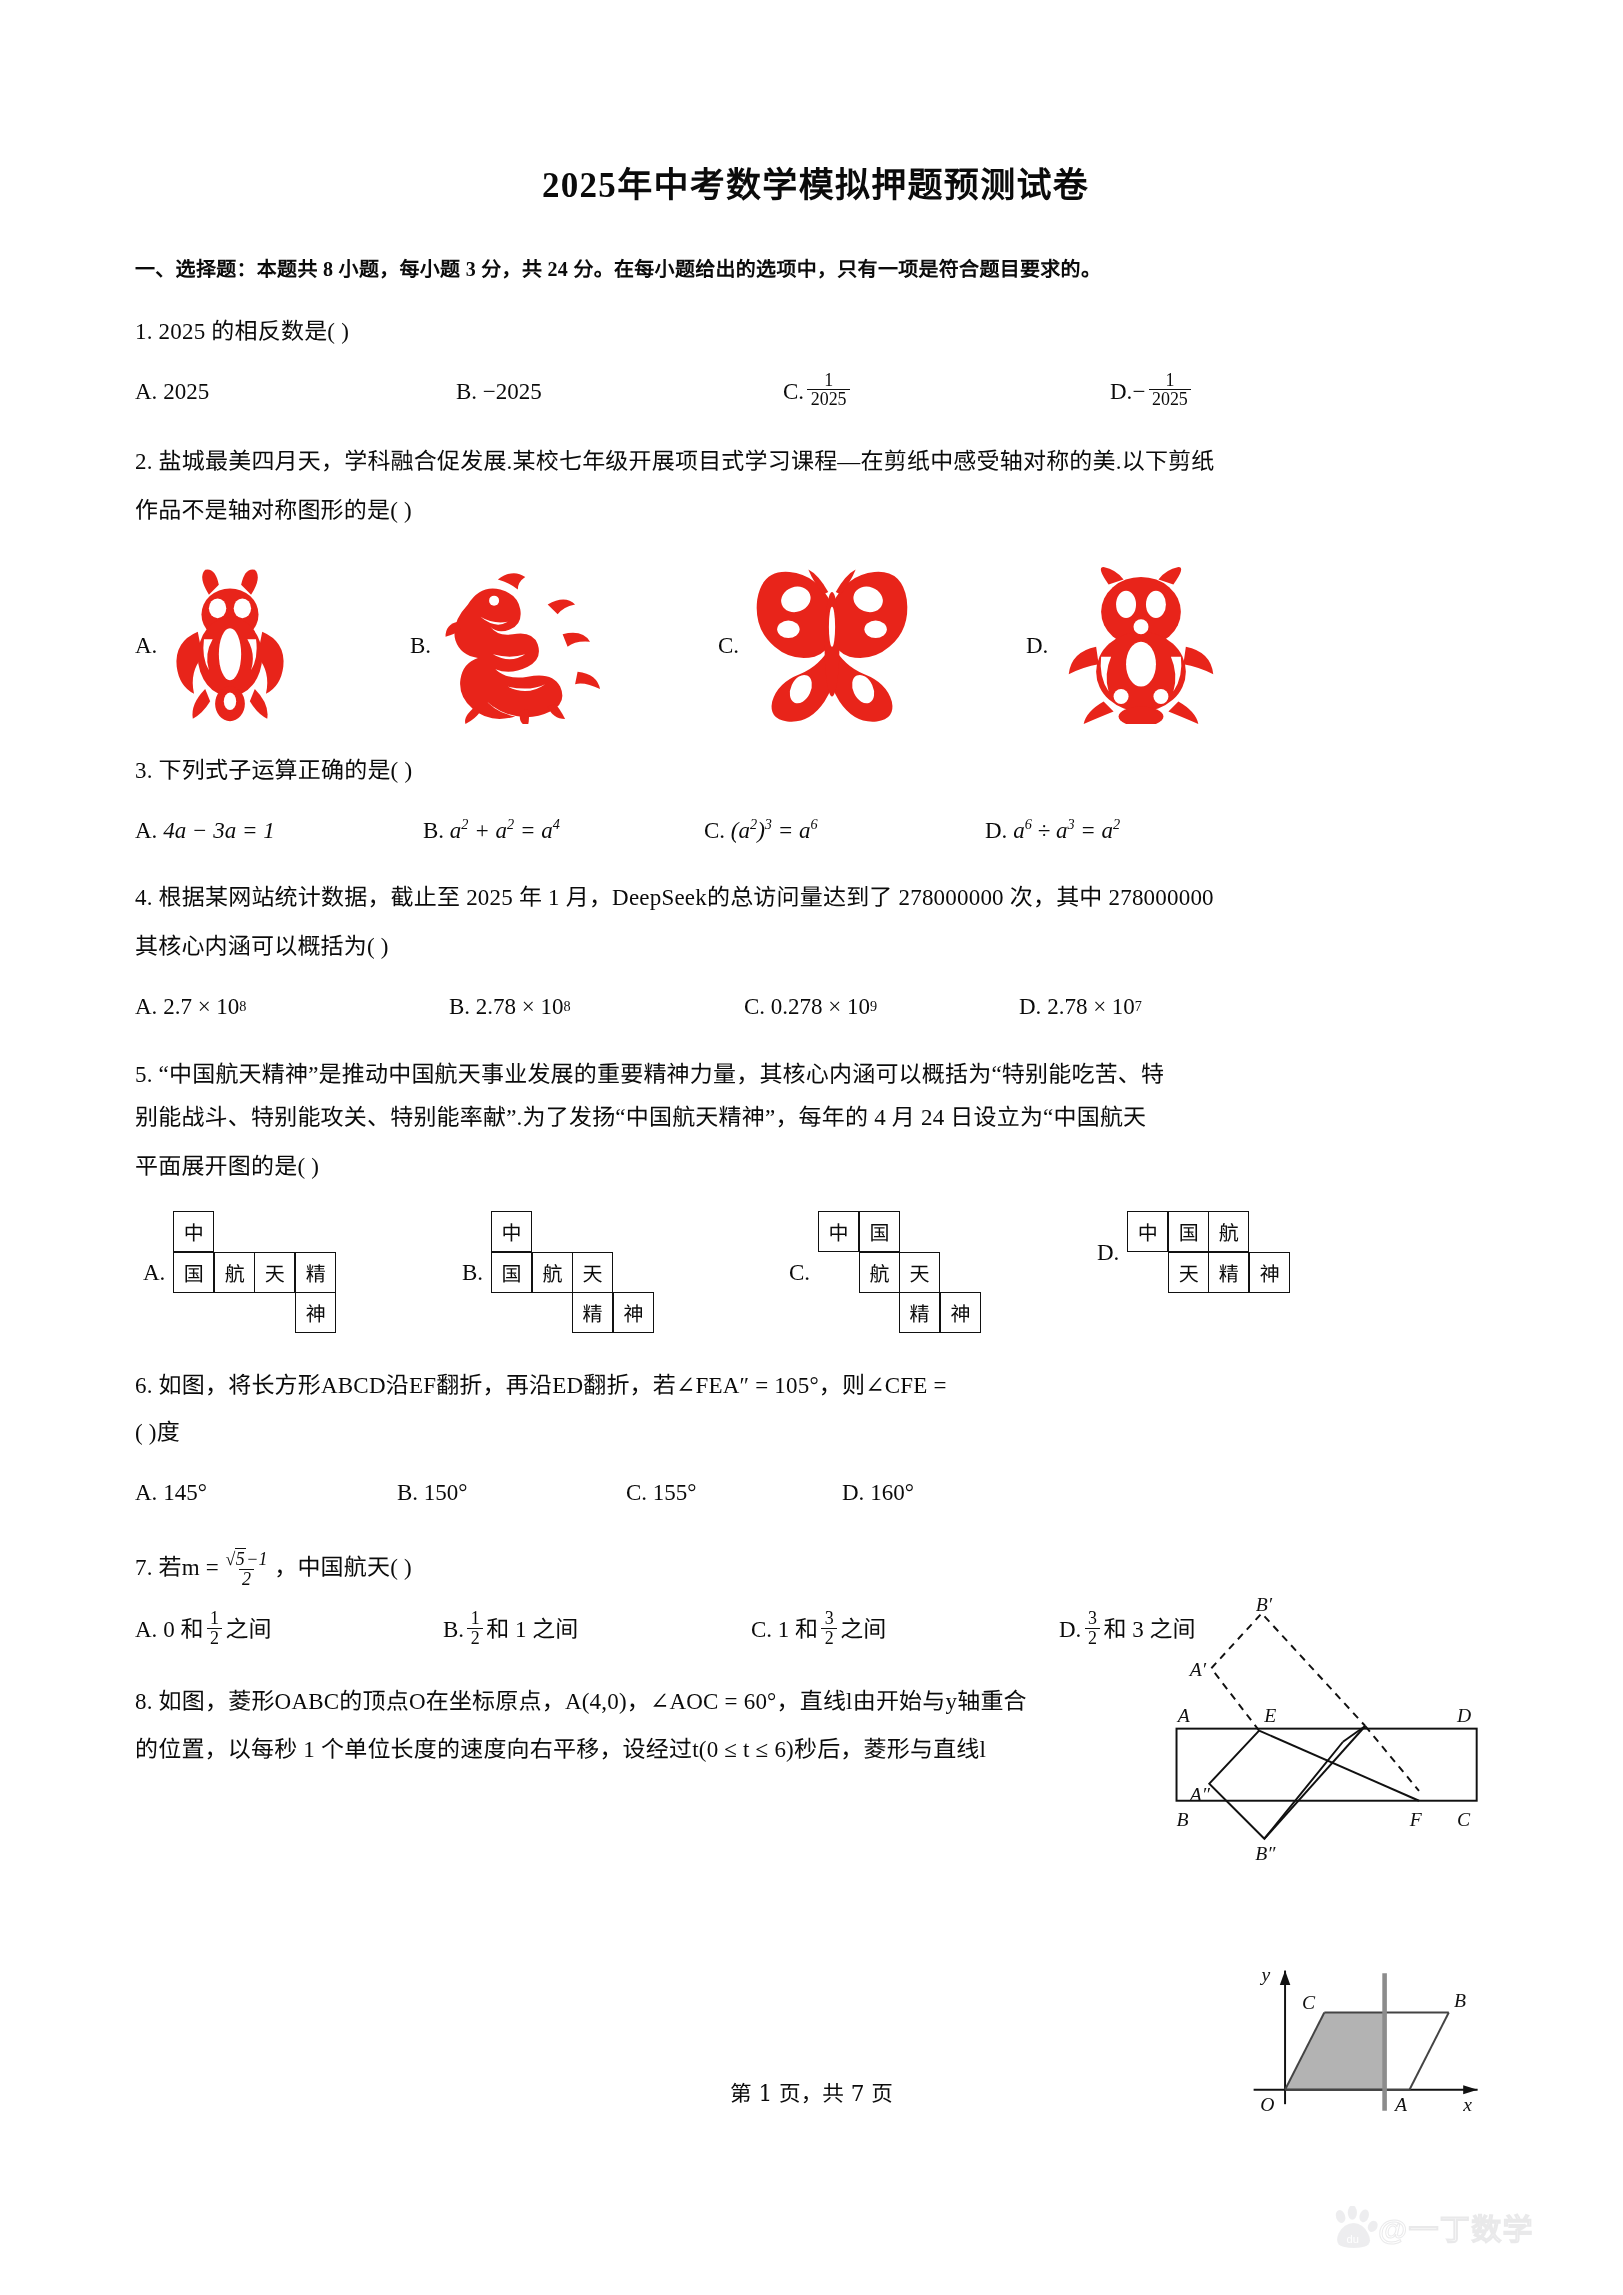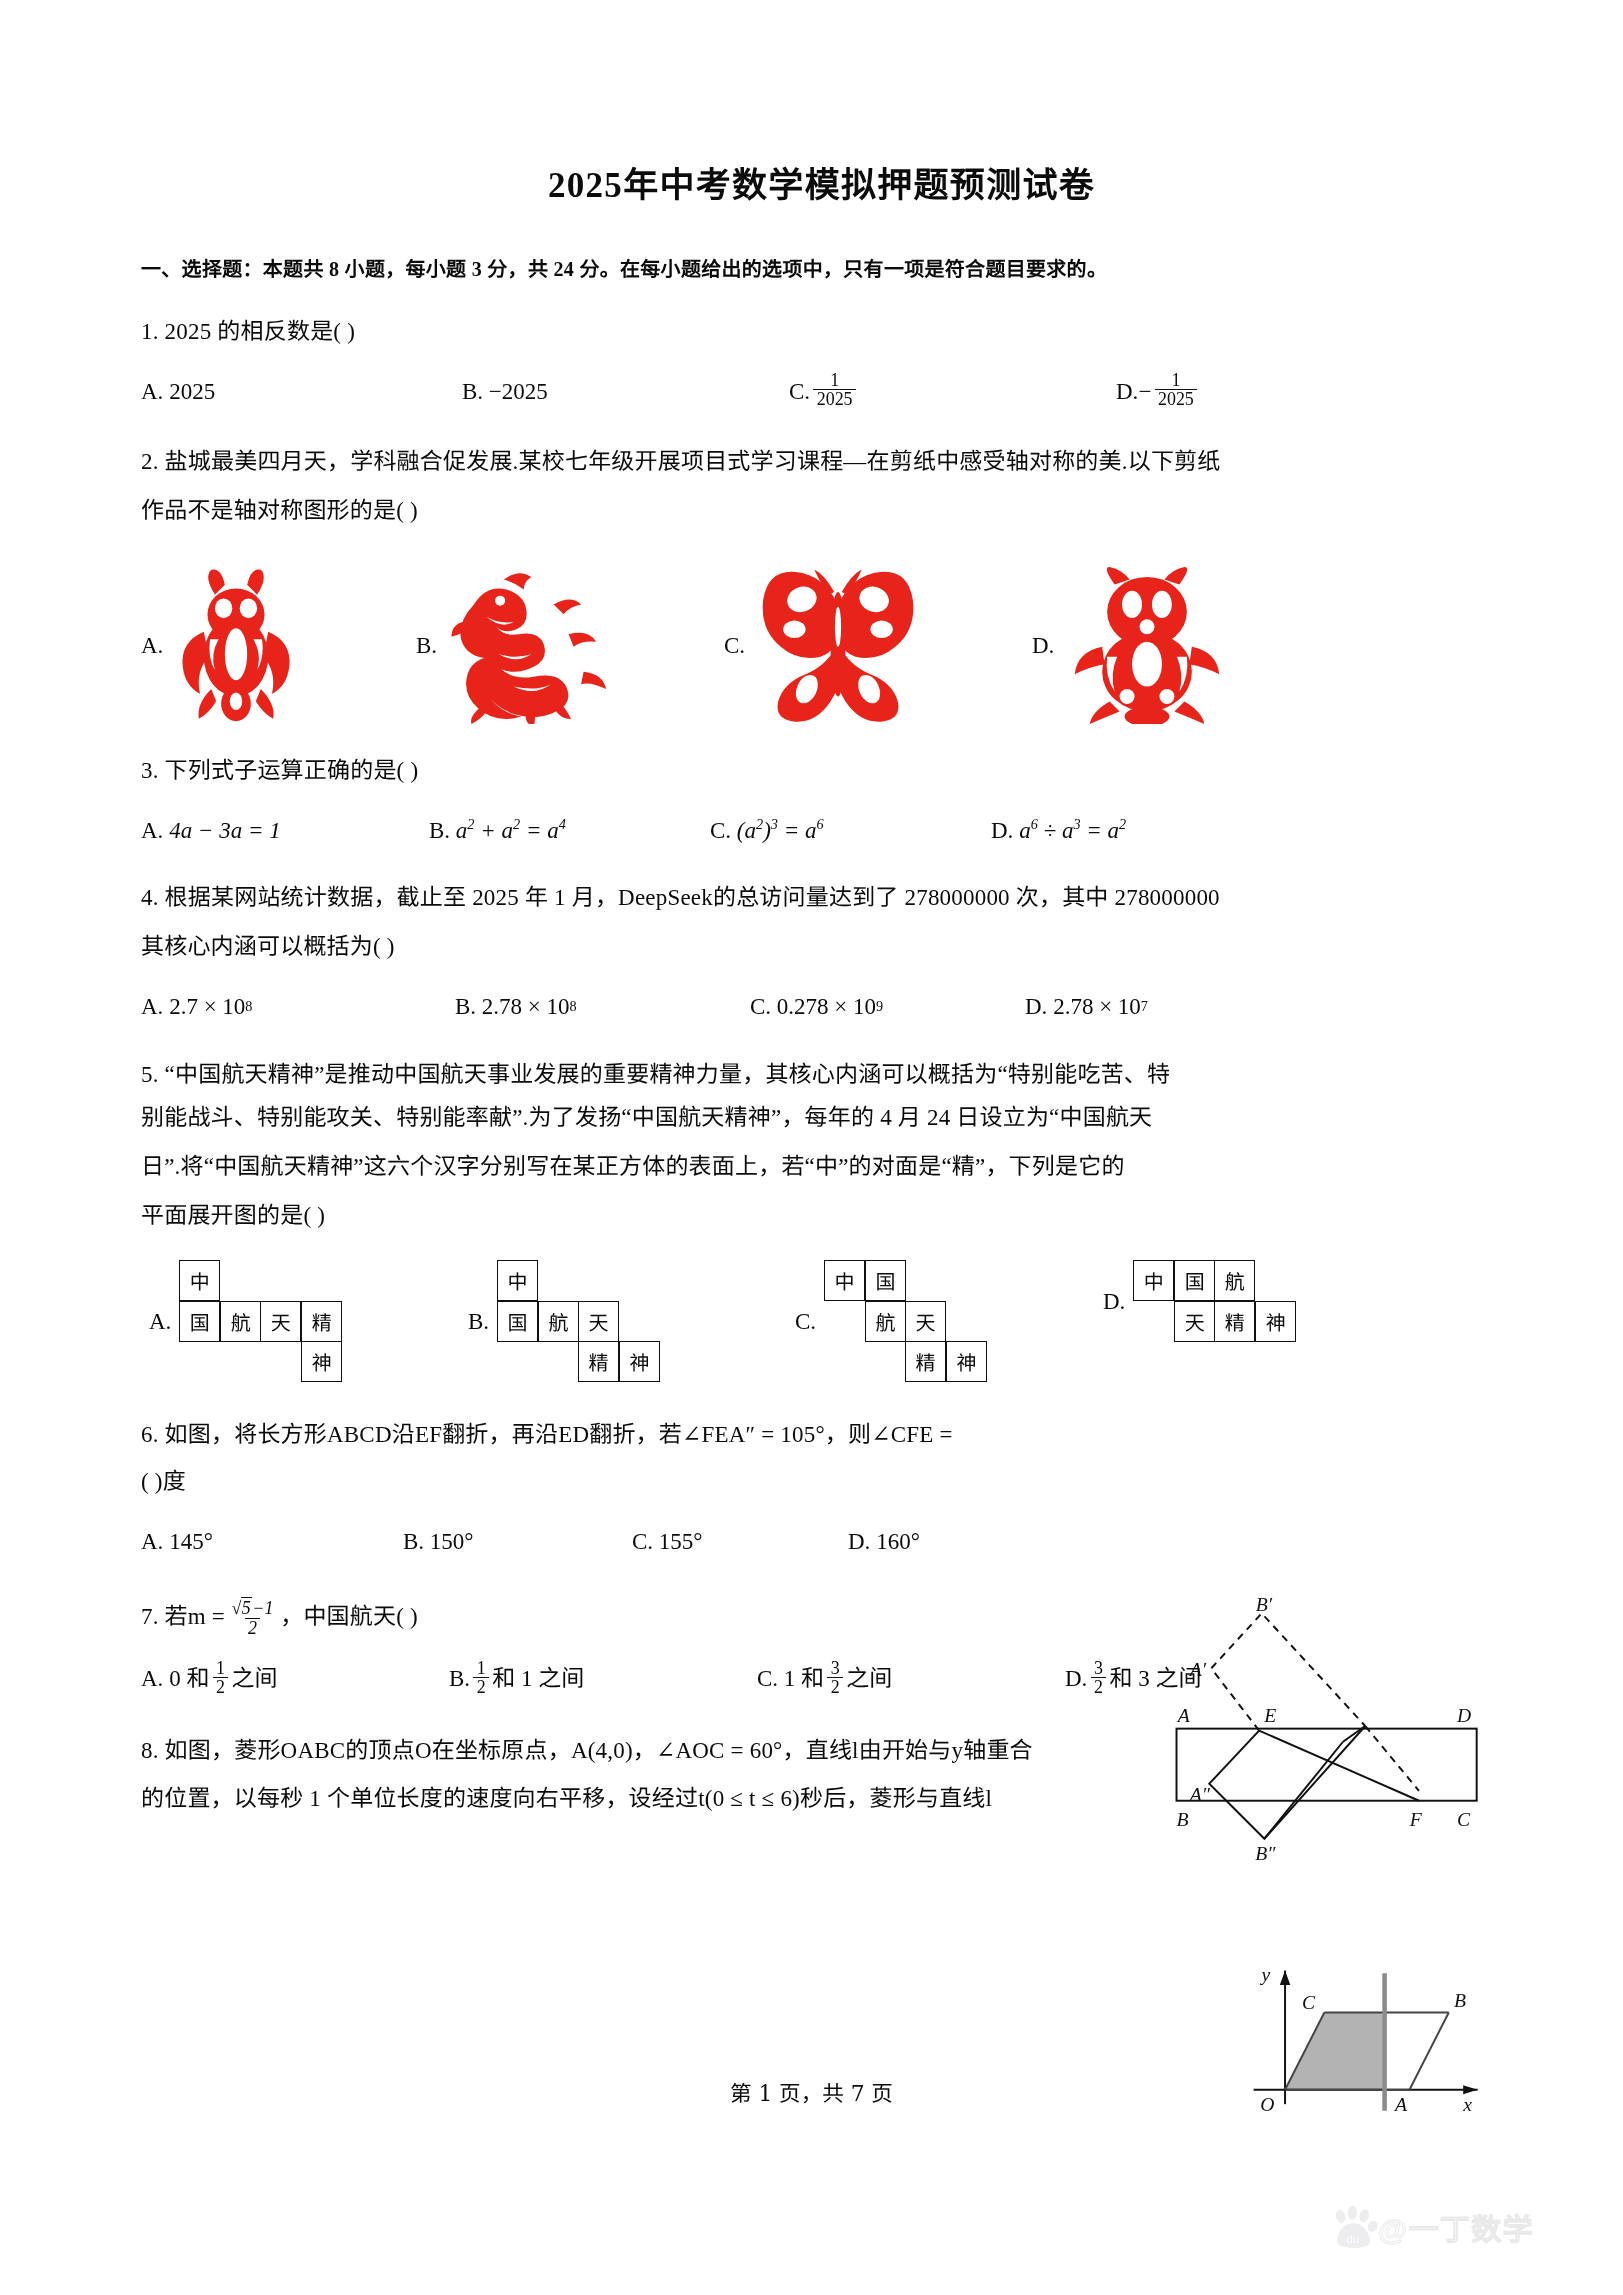--- a/index.html
+++ b/index.html
@@ -3,21 +3,21 @@
 <meta charset="utf-8">
 <title>2025年中考数学模拟押题预测试卷</title>
 <style>
   html,body{margin:0;padding:0;background:#fff;}
   body{
     width:1623px;height:2295px;position:relative;overflow:hidden;
     font-family:"Liberation Serif","DejaVu Serif",serif;
     color:#0b0b0b;
   }
   .page{position:absolute;left:0;top:0;width:1623px;height:2295px;}
-  .doc{position:absolute;left:141px;top:72px;width:1361px;}
+  .doc{position:absolute;left:135px;top:72px;width:1361px;}
 
   .title{
     text-align:center;font-size:35px;font-weight:bold;letter-spacing:1.3px;
     margin:84px 0 0 0;
   }
   .section-head{
     font-size:20px;font-weight:bold;margin-top:47px;line-height:1.55;
     letter-spacing:0.3px;
   }
   .q{font-size:23px;line-height:1.85;margin-top:26px;letter-spacing:0.2px;}
@@ -236,21 +236,20 @@
         <span>0.278 × 10</span><sup>9</sup>
       </div>
       <div class="o">
         <span>D.</span>&nbsp;
         <span>2.78 × 10</span><sup>7</sup>
       </div>
     </div>
 
     <div class="q" style="margin-top:27.5px">5. “中国航天精神”是推动中国航天事业发展的重要精神力量，其核心内涵可以概括为“特别能吃苦、特</div>
     <div class="q" style="margin-top:0">别能战斗、特别能攻关、特别能率献”.为了发扬“中国航天精神”，每年的 4 月 24 日设立为“中国航天</div>
-    <div class="q" style="margin-top:6.5px">日”.将“中国航天精神”这六个汉字分别写在某正方体的表面上，若“中”的对面是“精”，下列是它的</div>
     <div class="q" style="margin-top:6.5px">平面展开图的是(    )</div>
 
     <div class="nets">
       <div class="net" style="width:327px">
         <span class="lbl"></span>
         <span class="lbl">A.</span>
         <span class="grid" id="net-a" style="width:170px;height:124px;">
             <span class="cell" style="left: 0px; top: 0px;">中</span>
             <span class="cell" style="left: 0px; top: 41px;">国</span>
             <span class="cell" style="left: 41px; top: 41px;">航</span>

